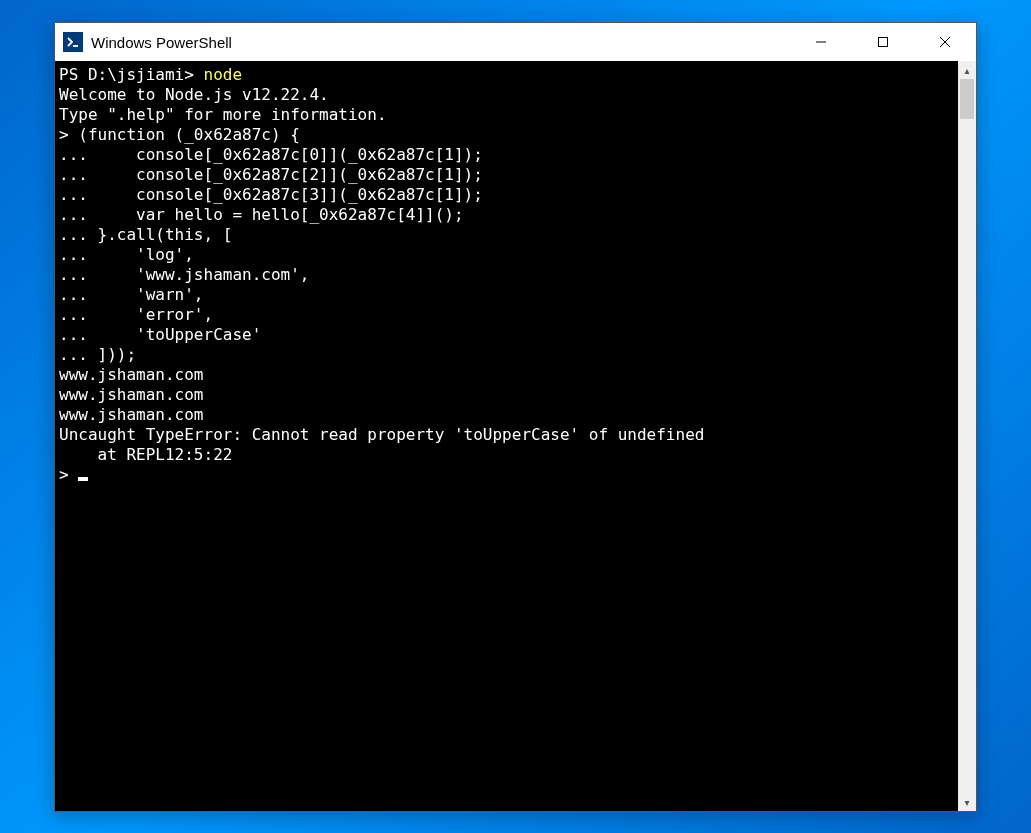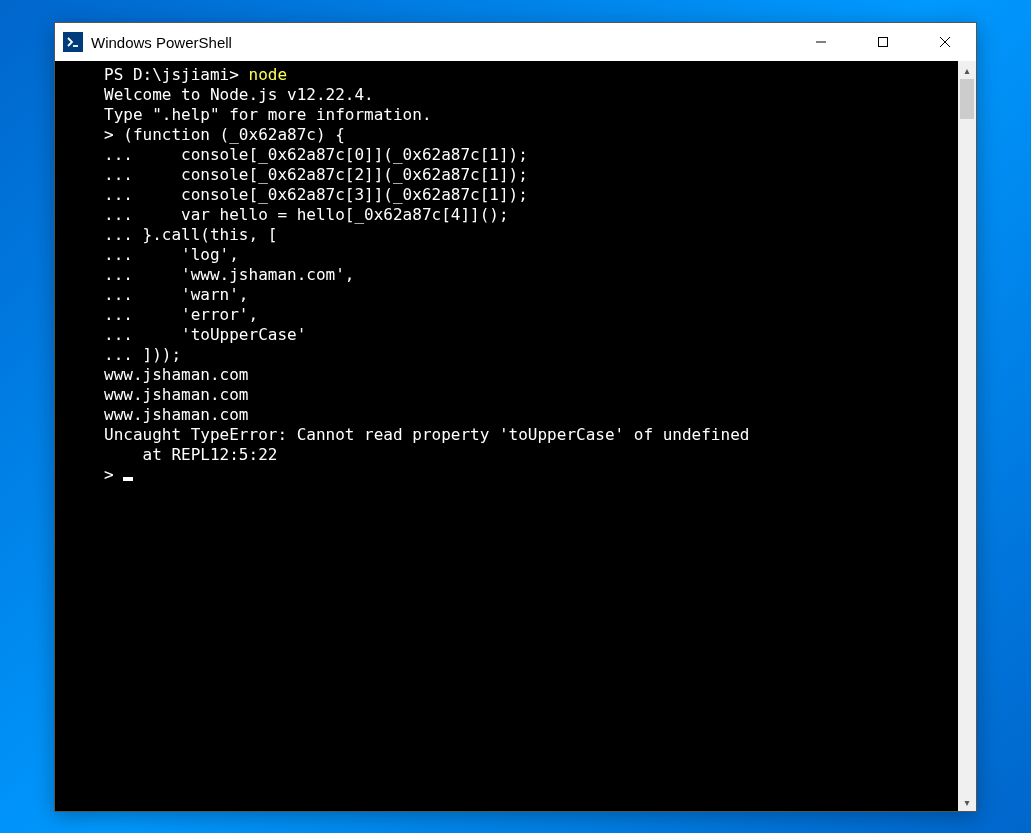--- a/index.html
+++ b/index.html
@@ -68,21 +68,20 @@
     .terminal {
       flex: 1;
       background: #000;
       color: #fff;
       font-family: Consolas, "Lucida Console", monospace;
       font-size: 16px;
       line-height: 20px;
       padding: 4px 4px;
       white-space: pre;
       overflow: hidden;
-      margin-left: 45px;
     }
     .scrollbar {
       width: 18px;
       background: #f0f0f0;
       position: relative;
       flex-shrink: 0;
     }
     .sb-arrow {
       height: 18px;
       display: flex;

